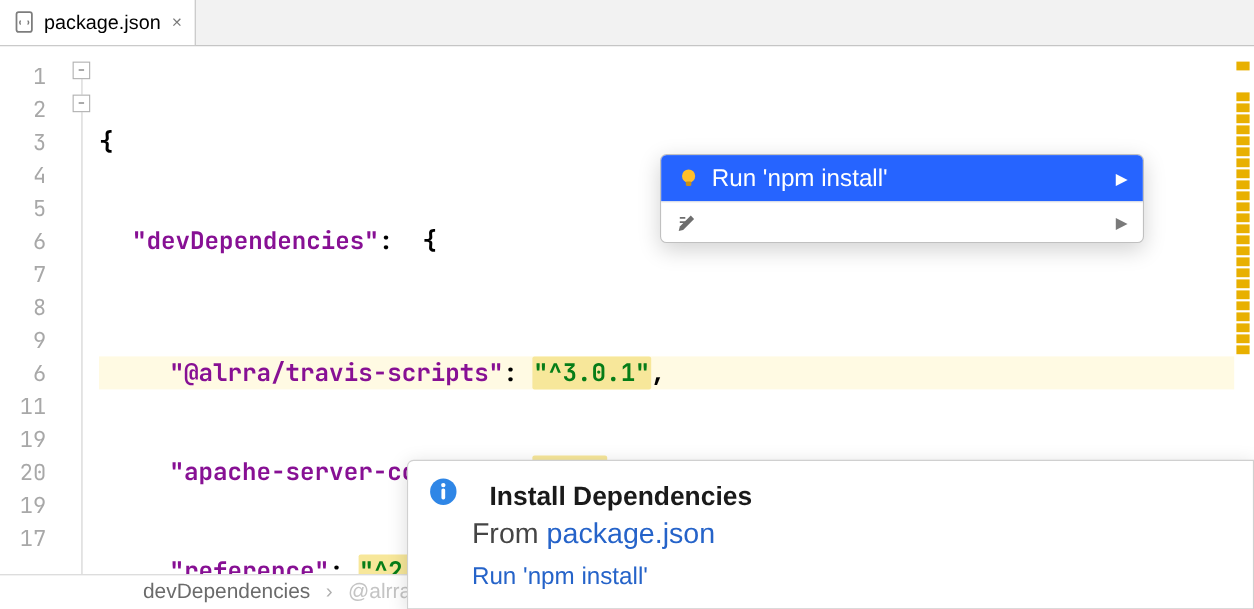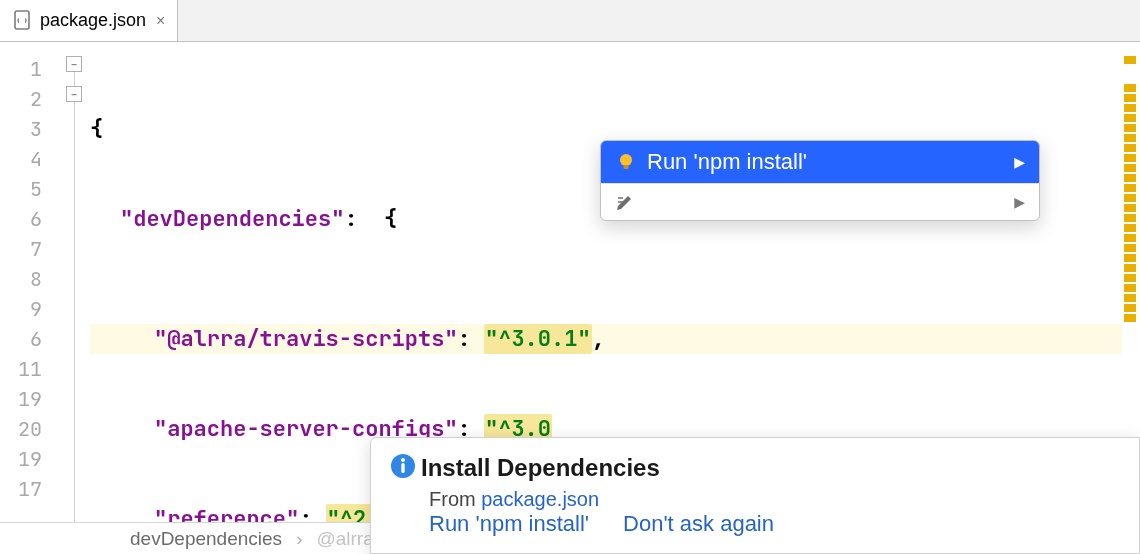--- a/index.html
+++ b/index.html
@@ -158,25 +158,25 @@
     width: 770px;
     background:#fff;
     border:1px solid #d0d0d0;
     border-radius:6px 0 0 0;
     box-shadow: 0 4px 18px rgba(0,0,0,.15);
     padding: 14px 18px 16px 18px;
     font-family: "Segoe UI", -apple-system, BlinkMacSystemFont, sans-serif;
   }
   .notif-head{
     display:flex;
-    align-items:center;
-    gap:4px;
+    align-items:flex-end;
+    gap:28px;
   }
   .notif-title{ font-size:24px; font-weight:700; color:#1a1a1a;}
-  .notif-sub{ font-size:20px; color:#454545; margin:4px 0 0 40px;}
+  .notif-sub{ font-size:26px; color:#454545; margin:4px 0 10px 40px;}
   .notif-sub a{ color:#2563c9; text-decoration:none; }
   .notif-actions{ margin-left:40px; display:flex; gap:34px; }
   .notif-actions a{ color:#2563c9; font-size:22px; text-decoration:none; }
 
   
   .breadcrumbs{
     position:absolute;
     left:0; right:0; bottom:0;
     height:32px;
     border-top:1px solid #d5d5d5;
@@ -320,15 +320,14 @@
         <rect x="12.3" y="11" width="3.4" height="10" rx="1.5" fill="#fff"></rect>
       </svg>
     </span>
     <span class="notif-title">Install Dependencies</span>
   </div>
   <div class="notif-sub">
     <span>From </span><a href="#">package.json</a>
   </div>
   <div class="notif-actions">
     <a href="#">Run 'npm install'</a>
-    <a href="#">Don't ask again</a>
   </div>
 </div>
 
 </body></html>

